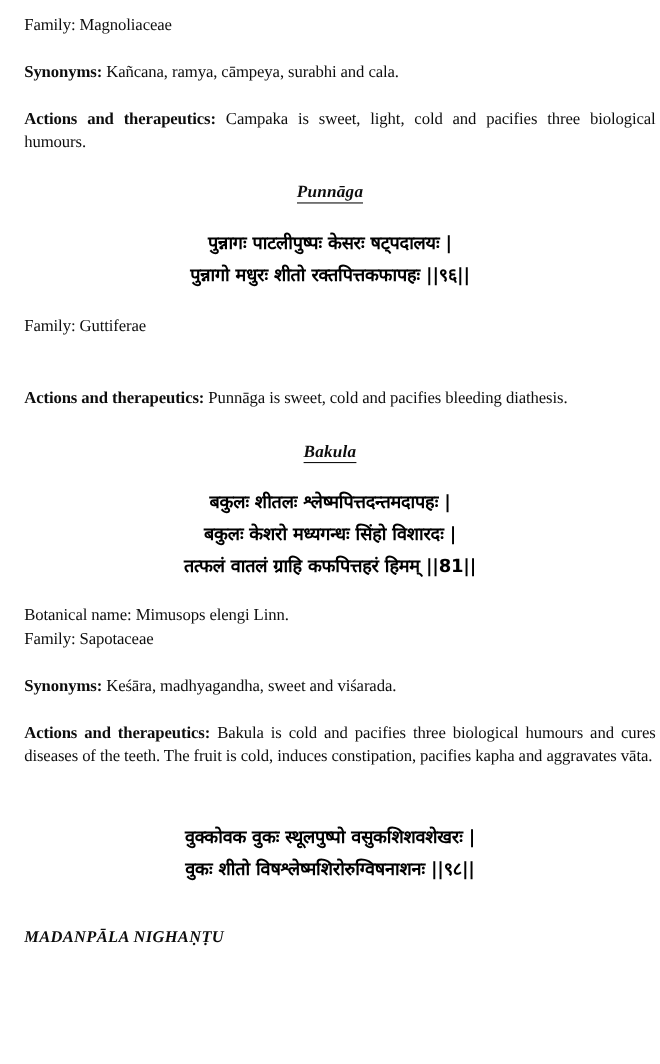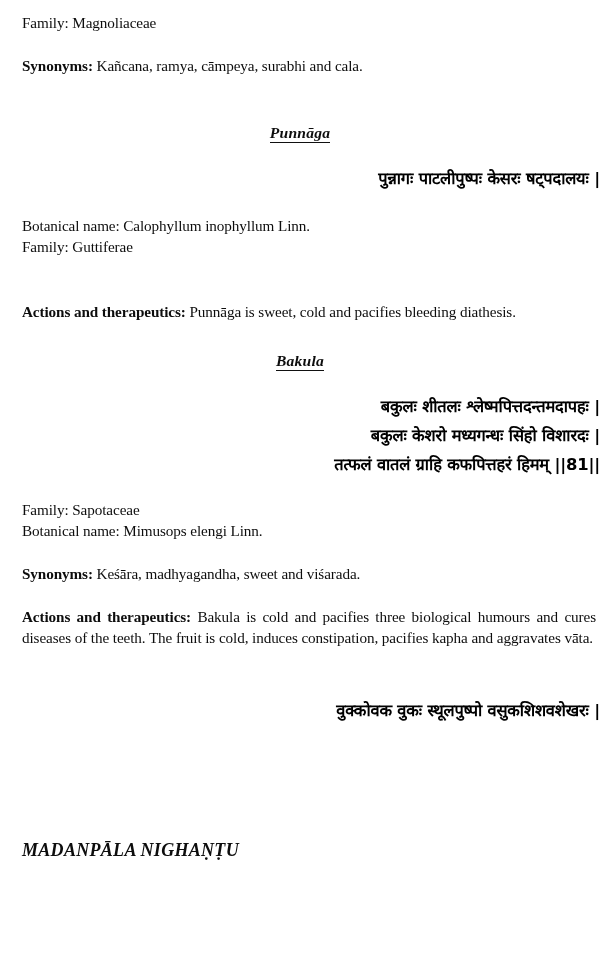--- a/index.html
+++ b/index.html
@@ -52,38 +52,38 @@
     letter-spacing: 0.2px;
     margin: 0;
   }
   .section-head span {
     border-bottom: 1.4px solid #111;
     padding-bottom: 1px;
   }
 
   
   .verse {
-    text-align: right;
+    text-align: center;
     font-family: "DejaVu Sans", sans-serif;
     font-weight: bold;
     font-size: 16.4px;
     line-height: 29px;
     margin: 0;
     letter-spacing: -0.2px;
     color: #000;
   }
 
   
   .footer {
     position: absolute;
     left: 22px;
     bottom: 12px;
     font-weight: bold;
     font-style: italic;
-    font-size: 18px;
+    font-size: 15px;
     letter-spacing: 0.3px;
   }
   .sp-12 { height: 12px; }
   .sp-20 { height: 20px; }
   .sp-22 { height: 22px; }
   .sp-26 { height: 26px; }
   .sp-30 { height: 30px; }
 </style>
 </head>
 <body>
@@ -99,38 +99,38 @@
 
   <div class="sp-22"></div>
 
   <p class="para tight">
     <span class="lbl">Synonyms:</span>
     <span class="it">Kañcana, ramya, cāmpeya, surabhi</span><span> and </span><span class="it">cala</span><span>.</span>
   </p>
 
   <div class="sp-22"></div>
 
+  <p class="para">
+    <span class="lbl">Actions and therapeutics:</span>
+    <span class="it">Campaka</span><span> is sweet, light, cold and pacifies three biological humours.</span>
+  </p>
 
   <div class="sp-26"></div>
 
   <div class="section-head">
     <span>Punnāga</span>
   </div>
 
   <div class="sp-22"></div>
 
   <p class="verse">पुन्नागः पाटलीपुष्पः केसरः षट्पदालयः |</p>
+  <p class="verse">पुन्नागो मधुरः शीतो रक्तपित्तकफापहः ||९६||</p>
 
   <div class="sp-22"></div>
 
-  <p class="para tight">
-    <span>Botanical name:</span>
-    <span class="it">Calophyllum inophyllum</span>
-    <span>Linn.</span>
-  </p>
   <p class="para tight">
     <span>Family:</span>
     <span>Guttiferae</span>
   </p>
 
   <div class="sp-22"></div>
 
 
   <div class="sp-22"></div>
 
@@ -147,27 +147,27 @@
 
   <div class="sp-22"></div>
 
   <p class="verse">बकुलः शीतलः श्लेष्मपित्तदन्तमदापहः |</p>
   <p class="verse">बकुलः केशरो मध्यगन्धः सिंहो विशारदः |</p>
   <p class="verse">तत्फलं वातलं ग्राहि कफपित्तहरं हिमम् ||81||</p>
 
   <div class="sp-20"></div>
 
   <p class="para tight">
-    <span>Family:</span>
-    <span>Sapotaceae</span>
-  </p>
-  <p class="para tight">
     <span>Botanical name:</span>
     <span class="it">Mimusops elengi</span>
     <span>Linn.</span>
+  </p>
+  <p class="para tight">
+    <span>Family:</span>
+    <span>Sapotaceae</span>
   </p>
 
   <div class="sp-22"></div>
 
   <p class="para tight">
     <span class="lbl">Synonyms:</span>
     <span class="it">Keśāra, madhyagandha, sweet</span><span> and </span><span class="it">viśarada</span><span>.</span>
   </p>
 
   <div class="sp-22"></div>
@@ -176,19 +176,20 @@
     <span class="lbl">Actions and therapeutics:</span>
     <span class="it">Bakula</span><span> is cold and pacifies three biological humours and cures diseases of the teeth. The fruit is cold, induces constipation, pacifies </span><span class="it">kapha</span><span> and aggravates </span><span class="it">vāta</span><span>.</span>
   </p>
 
   <div class="sp-26"></div>
 
 
   <div class="sp-22"></div>
 
   <p class="verse">वुक्कोवक वुकः स्थूलपुष्पो वसुकशिशवशेखरः |</p>
+  <p class="verse">वुकः शीतो विषश्लेष्मशिरोरुग्विषनाशनः ||९८||</p>
 
   <div class="sp-26"></div>
 
 
   <div class="footer">MADANPĀLA NIGHAṆṬU</div>
 
 </div>
 
 </body></html>

